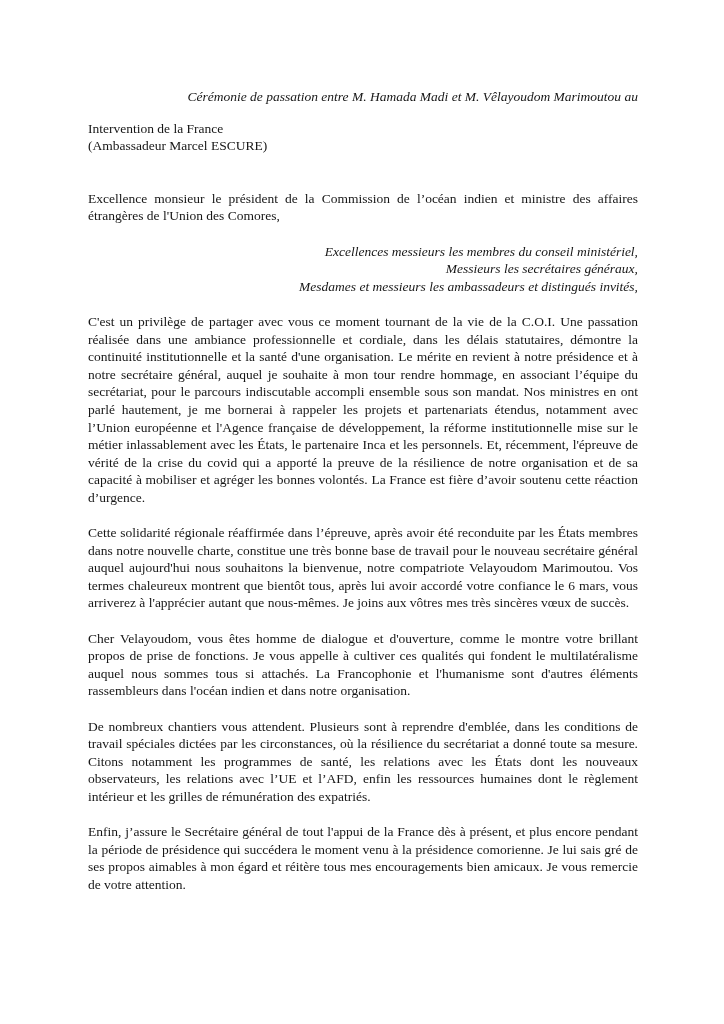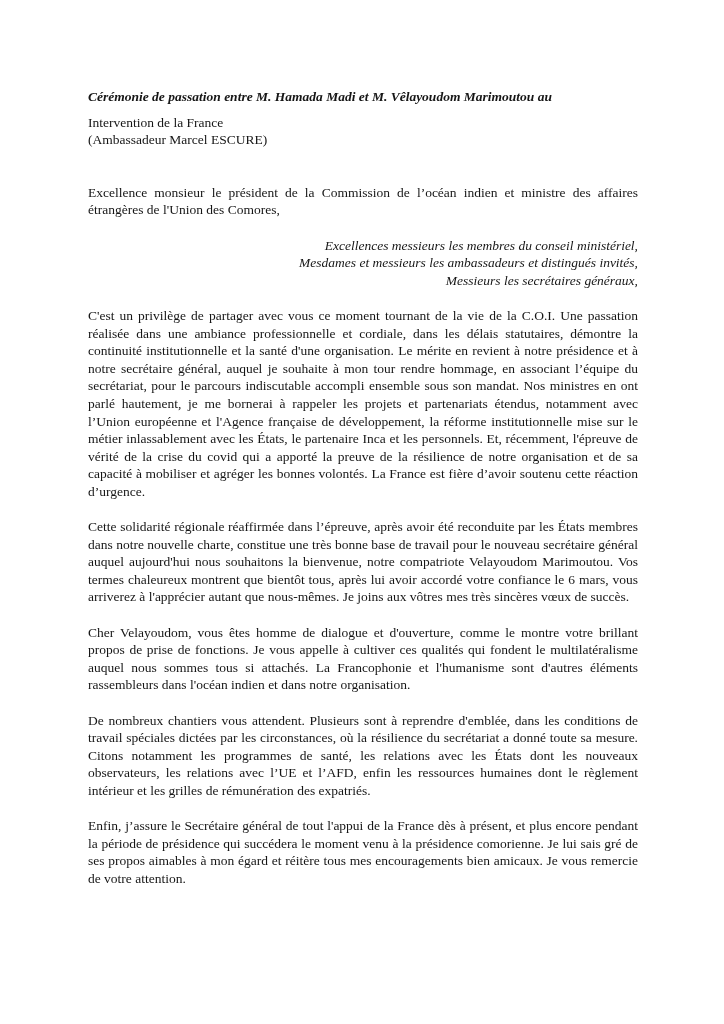--- a/index.html
+++ b/index.html
@@ -18,24 +18,24 @@
     width: 724px;
     height: 1024px;
     background: #ffffff;
     padding: 88px 86px 0 88px;
     font-family: "Liberation Serif", "DejaVu Serif", serif;
     font-size: 13.5px;
     line-height: 17.6px;
     color: #161616;
   }
   .doc-title {
-    text-align: left;
-    font-weight: 700;
+    text-align: right;
+    font-weight: 400;
     font-style: italic;
-    margin: 0 0 8px 0;
+    margin: 0 0 14px 0;
   }
   .doc-subtitle {
     margin: 0 0 35px 0;
   }
   .para {
     margin: 0 0 17.6px 0;
     text-align: justify;
   }
   .salutations {
     margin: 0 0 17.6px 0;
@@ -54,22 +54,22 @@
 
   <div class="doc-subtitle">
     <div>Intervention de la France</div>
     <div>(Ambassadeur Marcel ESCURE)</div>
   </div>
 
   <p class="para">Excellence monsieur le président de la Commission de l’océan indien et ministre des affaires étrangères de l'Union des Comores,</p>
 
   <div class="salutations">
     <div>Excellences messieurs les membres du conseil ministériel,</div>
+    <div>Messieurs les secrétaires généraux,</div>
     <div>Mesdames et messieurs les ambassadeurs et distingués invités,</div>
-    <div>Messieurs les secrétaires généraux,</div>
   </div>
 
   <p class="para">C'est un privilège de partager avec vous ce moment tournant de la vie de la C.O.I. Une passation réalisée dans une ambiance professionnelle et cordiale, dans les délais statutaires, démontre la continuité institutionnelle et la santé d'une organisation. Le mérite en revient à notre présidence et à notre secrétaire général, auquel je souhaite à mon tour rendre hommage, en associant l’équipe du secrétariat, pour le parcours indiscutable accompli ensemble sous son mandat. Nos ministres en ont parlé hautement, je me bornerai à rappeler les projets et partenariats étendus, notamment avec l’Union européenne et l'Agence française de développement, la réforme institutionnelle mise sur le métier inlassablement avec les États, le partenaire Inca et les personnels. Et, récemment, l'épreuve de vérité de la crise du covid qui a apporté la preuve de la résilience de notre organisation et de sa capacité à mobiliser et agréger les bonnes volontés. La France est fière d’avoir soutenu cette réaction d’urgence.</p>
 
   <p class="para">Cette solidarité régionale réaffirmée dans l’épreuve, après avoir été reconduite par les États membres dans notre nouvelle charte, constitue une très bonne base de travail pour le nouveau secrétaire général auquel aujourd'hui nous souhaitons la bienvenue, notre compatriote Velayoudom Marimoutou. Vos termes chaleureux montrent que bientôt tous, après lui avoir accordé votre confiance le 6 mars, vous arriverez à l'apprécier autant que nous-mêmes. Je joins aux vôtres mes très sincères vœux de succès.</p>
 
   <p class="para">Cher Velayoudom, vous êtes homme de dialogue et d'ouverture, comme le montre votre brillant propos de prise de fonctions. Je vous appelle à cultiver ces qualités qui fondent le multilatéralisme auquel nous sommes tous si attachés. La Francophonie et l'humanisme sont d'autres éléments rassembleurs dans l'océan indien et dans notre organisation.</p>
 
   <p class="para">De nombreux chantiers vous attendent. Plusieurs sont à reprendre d'emblée, dans les conditions de travail spéciales dictées par les circonstances, où la résilience du secrétariat a donné toute sa mesure. Citons notamment les programmes de santé, les relations avec les États dont les nouveaux observateurs, les relations avec l’UE et l’AFD, enfin les ressources humaines dont le règlement intérieur et les grilles de rémunération des expatriés.</p>
 

